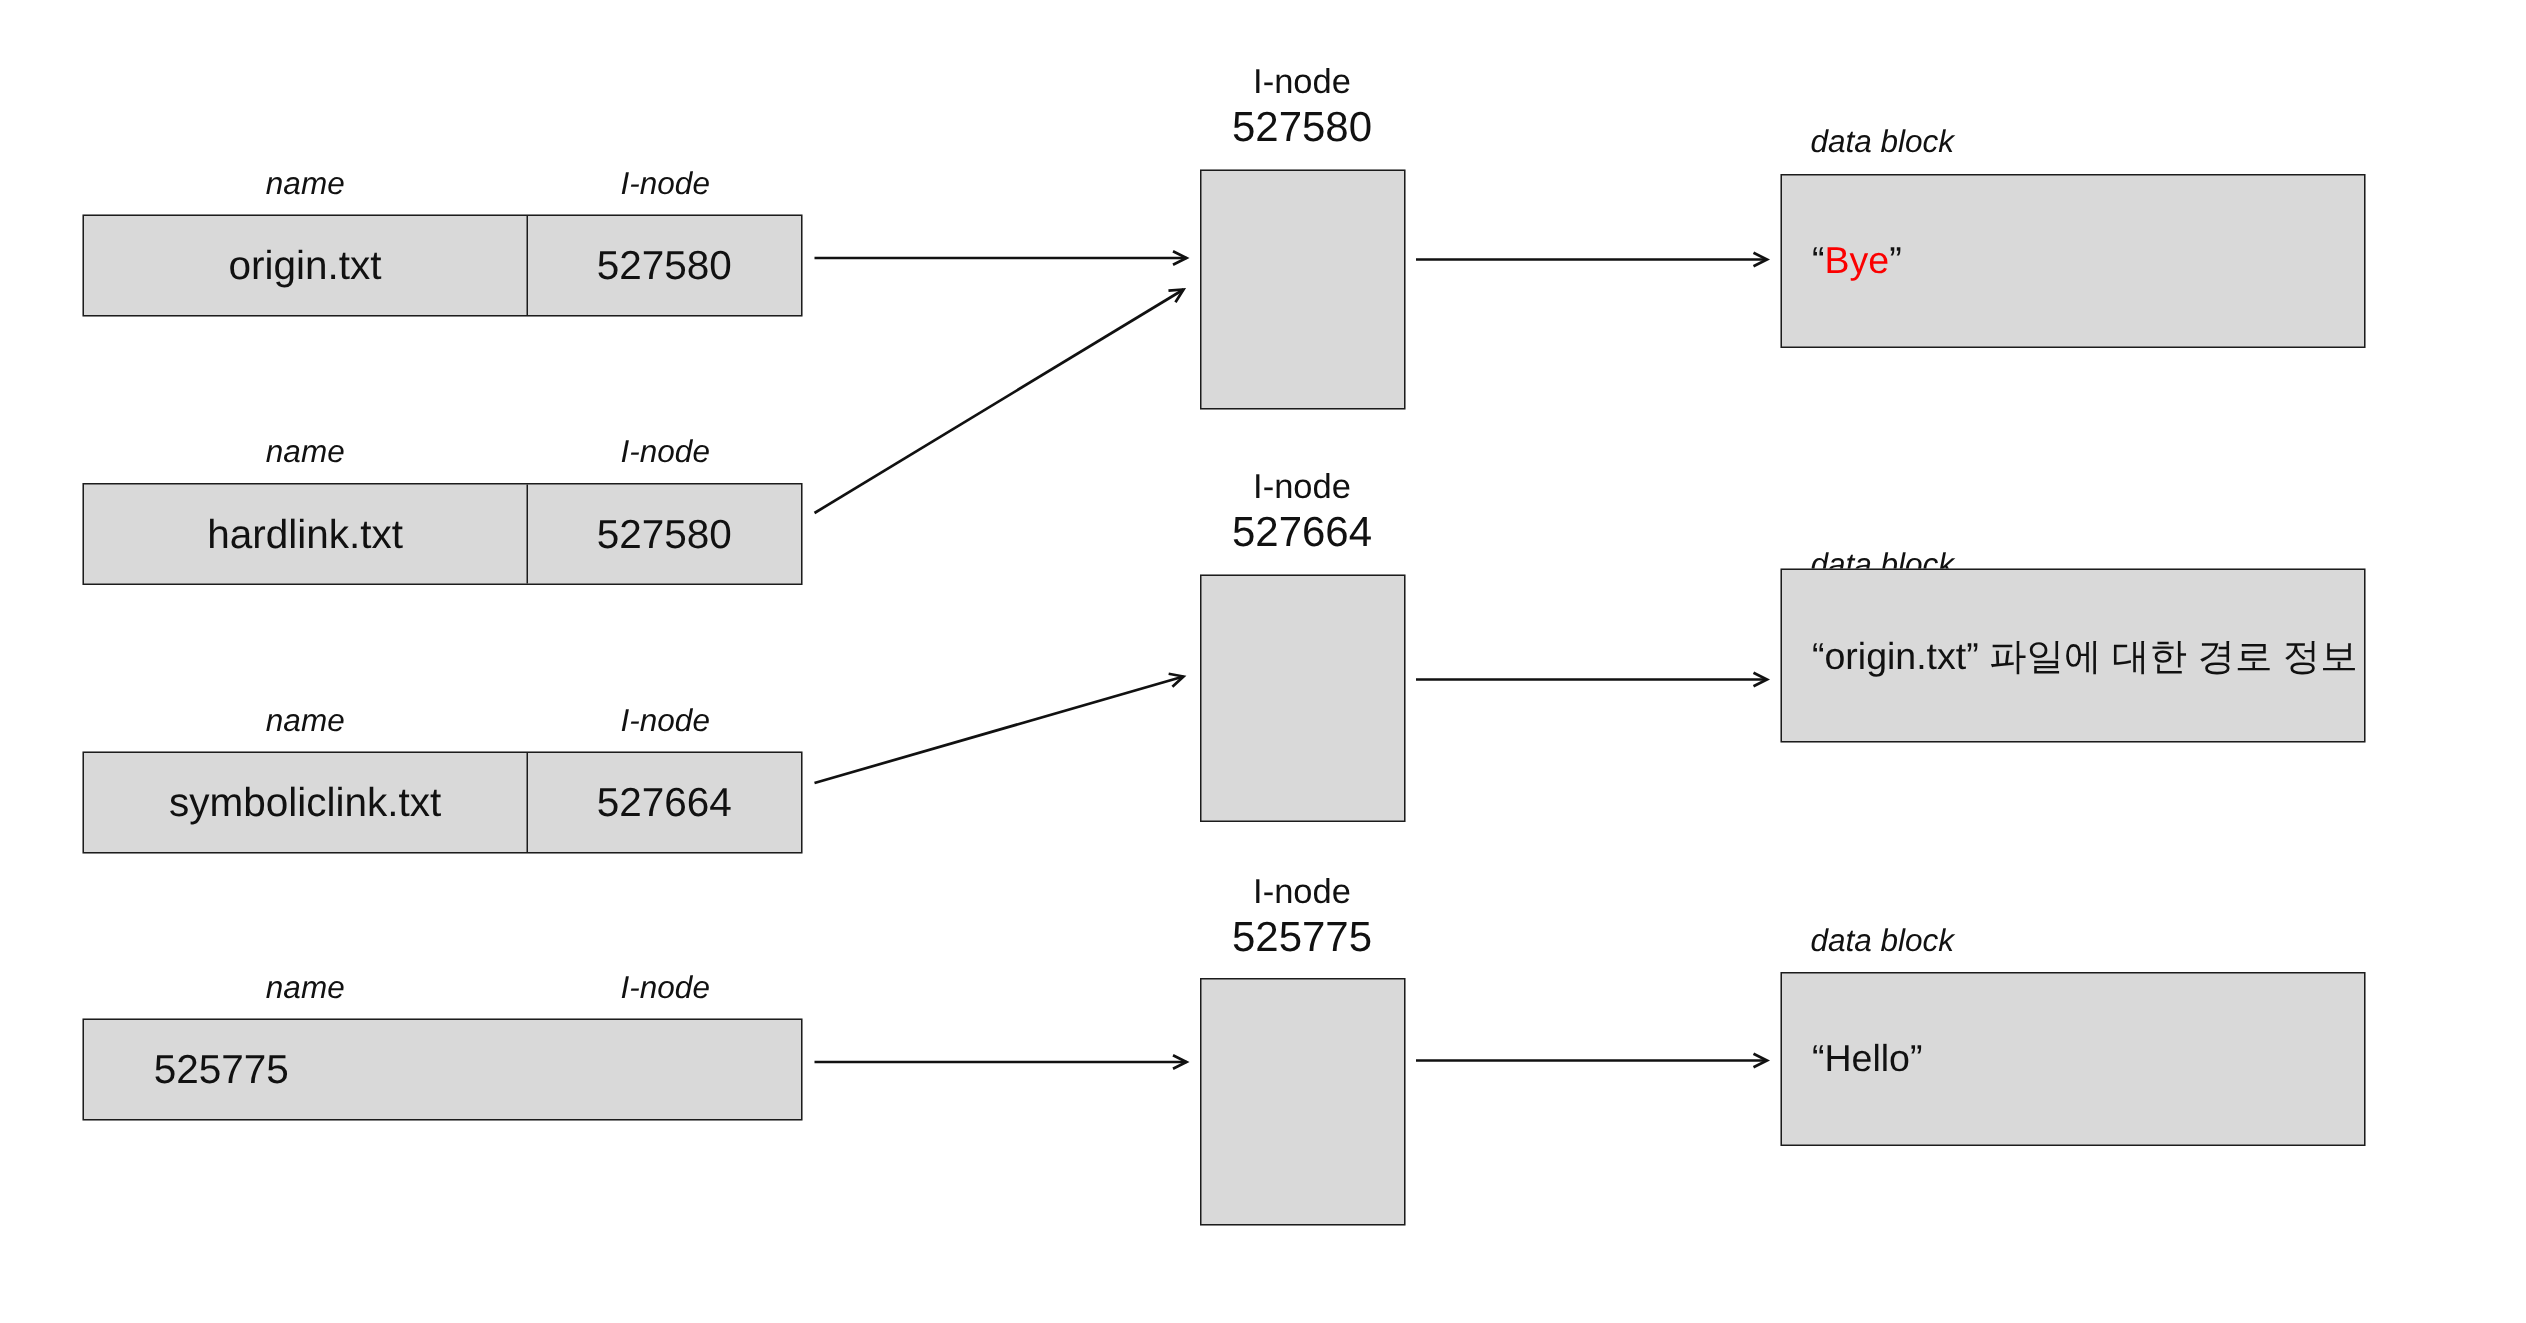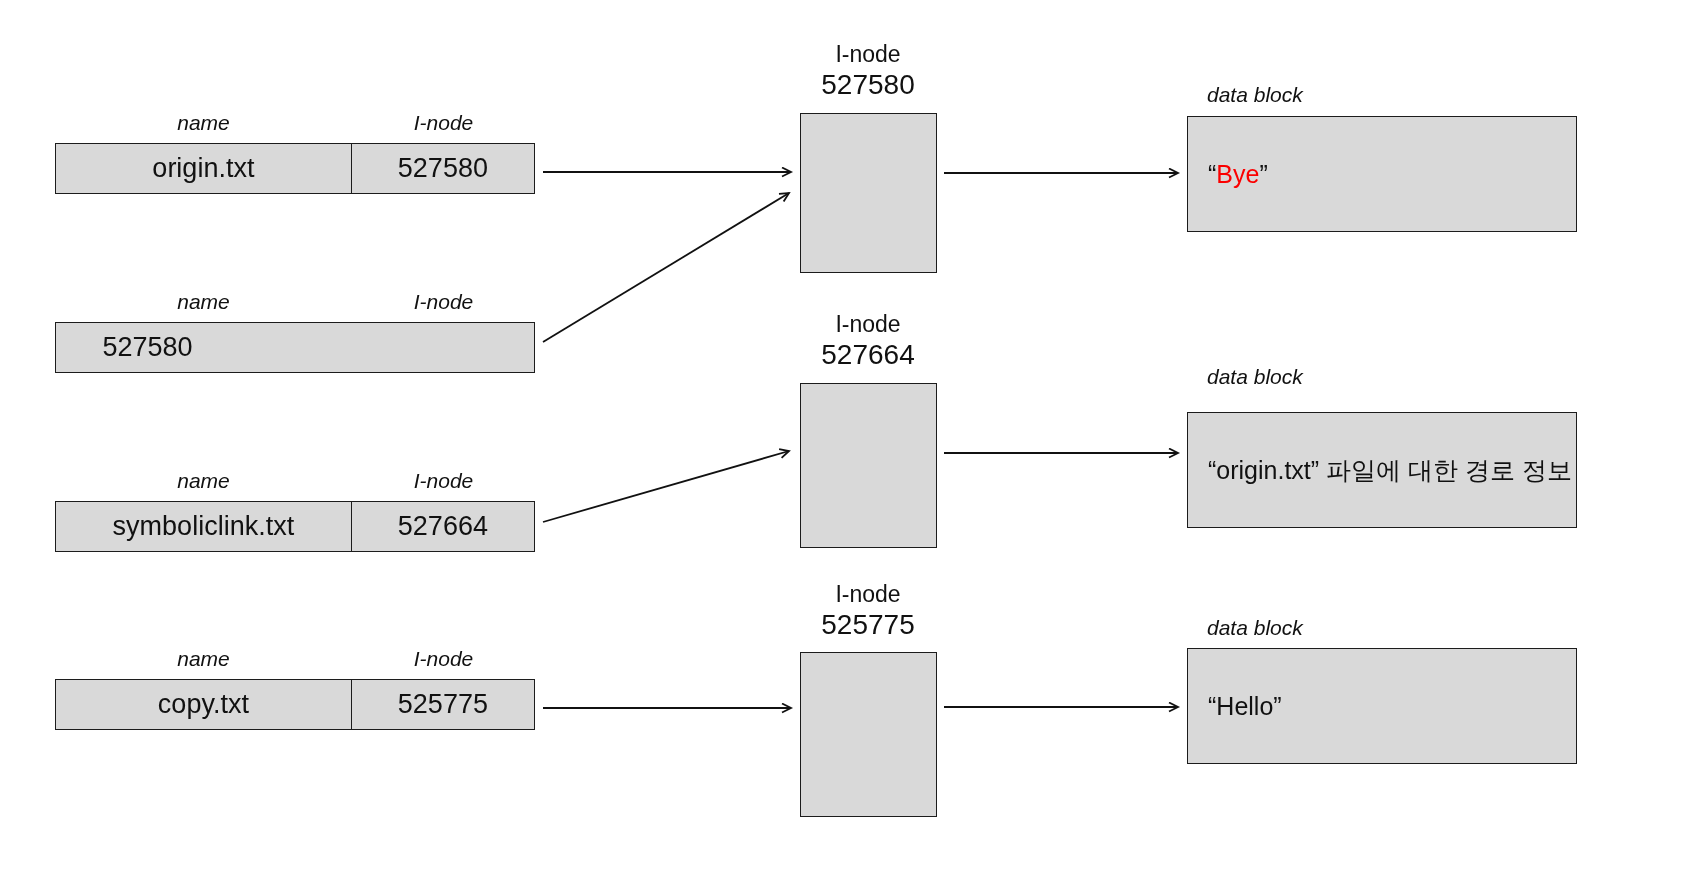--- a/index.html
+++ b/index.html
@@ -32,21 +32,21 @@
     display: flex;
     font-size: 21px;
     line-height: 26px;
     font-style: italic;
   }
   .hdr-name  { width: 297px; text-align: center; }
   .hdr-inode { width: 183px; text-align: center; }
   .entry-row {
     position: absolute;
     width: 480px;
-    height: 51px;
+    height: 68px;
     display: flex;
     border: 1.5px solid var(--border);
     background: var(--fill);
   }
   .cell {
     display: flex;
     align-items: center;
     justify-content: center;
     font-size: 27px;
     height: 100%;
@@ -128,38 +128,38 @@
   <div class="entry-row" style="left:55px; top:143px">
     <div class="cell cell-name">origin.txt</div>
     <div class="cell cell-inode">527580</div>
   </div>
 
   <div class="entry-headers" style="left:55px; top:289px">
     <span class="hdr-name">name</span>
     <span class="hdr-inode">I-node</span>
   </div>
   <div class="entry-row" style="left:55px; top:322px">
+    <div class="cell cell-name">hardlink.txt</div>
     <div class="cell cell-inode">527580</div>
   </div>
 
   <div class="entry-headers" style="left:55px; top:468px">
     <span class="hdr-name">name</span>
     <span class="hdr-inode">I-node</span>
   </div>
   <div class="entry-row" style="left:55px; top:501px">
     <div class="cell cell-name">symboliclink.txt</div>
     <div class="cell cell-inode">527664</div>
   </div>
 
   <div class="entry-headers" style="left:55px; top:646px">
     <span class="hdr-name">name</span>
     <span class="hdr-inode">I-node</span>
   </div>
   <div class="entry-row" style="left:55px; top:679px">
-    <div class="cell cell-name">copy.txt</div>
     <div class="cell cell-inode">525775</div>
   </div>
 
   <div class="inode-caption" style="top:40px">
     <div class="cap-label">I-node</div>
     <div class="cap-number">527580</div>
   </div>
   <div class="inode-box" style="top:113px; height:160px"></div>
 
   <div class="inode-caption" style="top:310px">
@@ -175,21 +175,21 @@
   <div class="inode-box" style="top:652px; height:165px"></div>
 
   <div class="block-label" style="top:82px">data block</div>
   <div class="data-block" style="top:116px">
     <span>“</span>
       <span class="red">Bye</span>
       <span>”</span>
   </div>
 
   <div class="block-label" style="top:364px">data block</div>
-  <div class="data-block" style="top:412px">
+  <div class="data-block" style="top:379px">
     <span>“origin.txt” 파일에 대한 경로 정보</span>
   </div>
 
   <div class="block-label" style="top:615px">data block</div>
   <div class="data-block" style="top:648px">
     <span>“Hello”</span>
   </div>
 
 </div>
 

